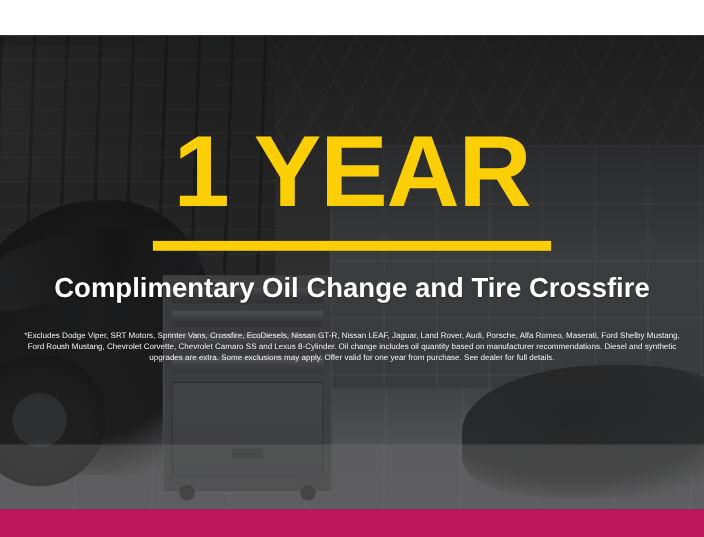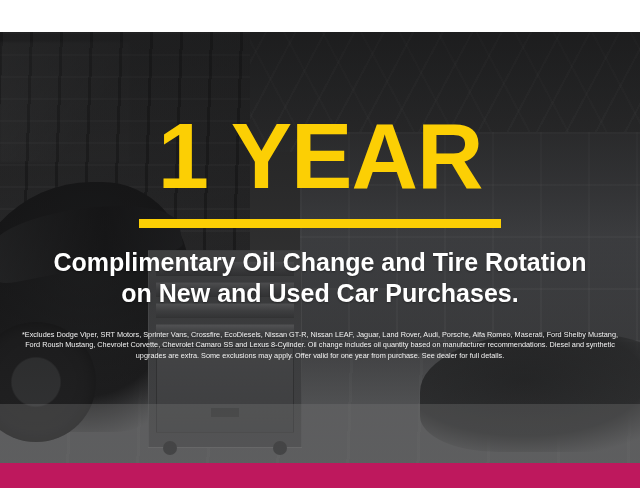--- a/index.html
+++ b/index.html
@@ -265,21 +265,20 @@
   </div>
 
   <div class="content">
 
     <div class="headline-year">1 YEAR</div>
 
 
 
     <div class="divider"></div>
 
-    <div class="offer-line first">Complimentary Oil Change and Tire Rotation</div>
-
-    <div class="offer-line">on New and Used Car Purchases.</div>
+    <div class="offer-line first">Complimentary Oil Change and Tire Crossfire</div>
+
 
     <div class="legal">*Excludes Dodge Viper, SRT Motors, Sprinter Vans, Crossfire, EcoDiesels, Nissan GT-R, Nissan LEAF, Jaguar, Land Rover, Audi, Porsche, Alfa Romeo, Maserati, Ford Shelby Mustang, Ford Roush Mustang, Chevrolet Corvette, Chevrolet Camaro SS and Lexus 8-Cylinder. Oil change includes oil quantity based on manufacturer recommendations. Diesel and synthetic upgrades are extra. Some exclusions may apply. Offer valid for one year from purchase. See dealer for full details.</div>
   </div>
 
 
 </div>
 
 </body></html>

